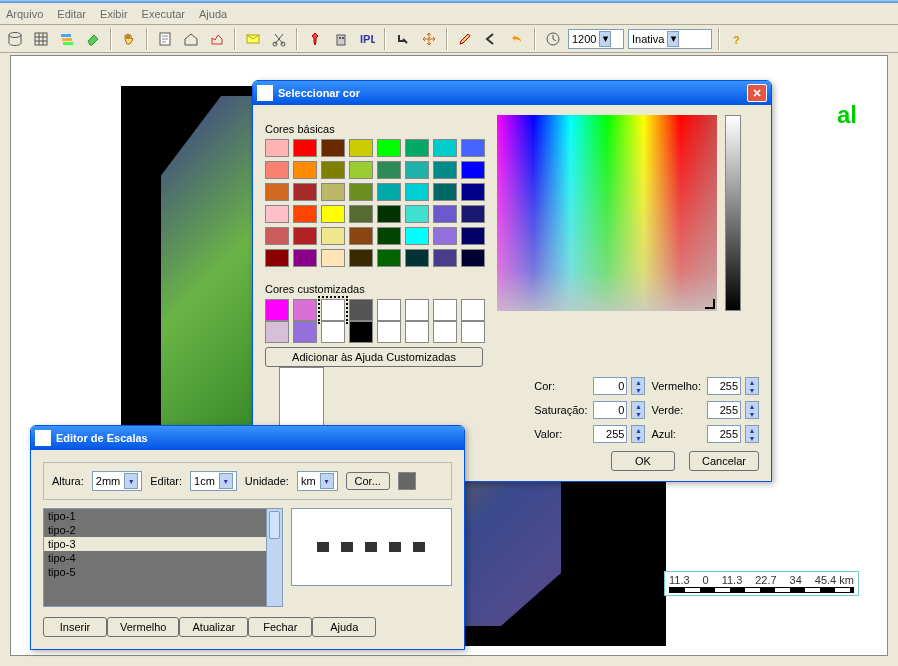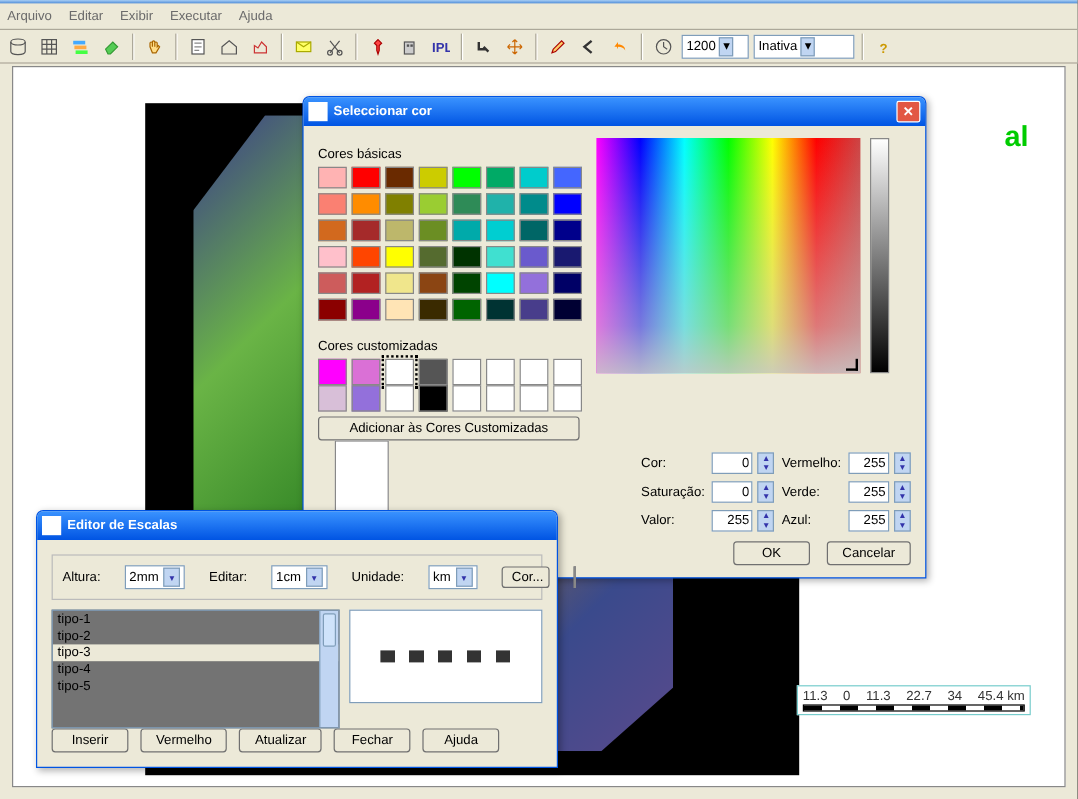--- a/index.html
+++ b/index.html
@@ -45,21 +45,21 @@
 .spin .sp{width:14px;height:18px;background:#c0d5f2;border:1px solid #7f9db9;display:flex;flex-direction:column}
 .spin .sp div{flex:1;display:flex;align-items:center;justify-content:center;font-size:7px;color:#33a}
 .hsvrows{display:grid;grid-template-columns:auto auto auto auto;gap:6px 6px;align-items:center;margin-top:10px}
 .btn{background:#ece9d8;border:1px solid #707070;border-radius:3px;padding:3px 12px;min-width:64px;text-align:center}
 .btnrow{display:flex;gap:14px;justify-content:flex-end;margin-top:8px}
 .customrow .sw{width:24px;height:22px}
 .preview{width:45px;height:65px;background:#fff;border:1px solid #888;margin-left:14px}
 
 #scalewin{left:30px;top:425px;width:435px}
 #scalewin .body{padding:12px}
-.fieldset{border:1px solid #bbb;padding:8px;display:flex;align-items:center;gap:20px}
+.fieldset{border:1px solid #bbb;padding:8px;display:flex;align-items:center;gap:8px}
 .fieldset select,.fieldset .sel{height:20px;border:1px solid #7f9db9;background:#fff;display:flex;align-items:center;padding:0 3px}
 .fieldset .sel .dd{width:14px;height:16px;background:#c0d5f2;border:1px solid #7f9db9;margin-left:4px;color:#33a;font-size:8px;display:flex;align-items:center;justify-content:center}
 .listbox{border:1px solid #7f9db9;background:#737373;height:99px;overflow:hidden;position:relative;width:240px}
 .listbox .item{padding:1px 4px}
 .listbox .item.sel{background:#ece9d8}
 .listbox .sb{position:absolute;right:0;top:0;width:16px;height:100%;background:#c0d5f2;border-left:1px solid #7f9db9}
 .listbox .sb .th{position:absolute;top:2px;left:2px;right:2px;height:28px;background:#cfe3fb;border:1px solid #7f9db9;border-radius:2px}
 .prevbox{border:1px solid #7f9db9;background:#fff;height:78px;flex:1;display:flex;align-items:center;justify-content:center}
 .prevbox .r{width:110px;height:10px;background:repeating-linear-gradient(90deg,#333 0 12px,#fff 12px 24px)}
 .swatch{width:18px;height:18px;background:#666;border:1px solid #888}
@@ -296,21 +296,21 @@
             <div class="sw" style="background: rgb(255, 255, 255);"></div>
             <div class="sw" style="background: rgb(216, 191, 216);"></div>
             <div class="sw" style="background: rgb(147, 112, 219);"></div>
             <div class="sw" style="background: rgb(255, 255, 255);"></div>
             <div class="sw" style="background: rgb(0, 0, 0);"></div>
             <div class="sw" style="background: rgb(255, 255, 255);"></div>
             <div class="sw" style="background: rgb(255, 255, 255);"></div>
             <div class="sw" style="background: rgb(255, 255, 255);"></div>
             <div class="sw" style="background: rgb(255, 255, 255);"></div>
           </div>
-        <div class="btn" style="margin-top:8px;width:218px">Adicionar às Cores Customizadas</div>
+        <div class="btn" style="margin-top:8px;width:218px">Adicionar às Ajuda Customizadas</div>
       </div>
       <div style="display:flex">
         <div class="gradbox">
           <div class="g1"></div>
             <div class="g2"></div>
             <div class="mk"></div>
         </div>
         <div class="lumstrip"></div>
       </div>
     </div>
@@ -415,21 +415,21 @@
             <div class="item">tipo-5</div>
           </div>
         <div class="sb">
             <div class="th"></div>
           </div>
       </div>
       <div class="prevbox">
           <div class="r"></div>
         </div>
     </div>
-    <div class="row" style="gap:10px">
+    <div class="row" style="margin-top:10px;gap:0">
       <div class="btn">Inserir</div>
       <div class="btn">Vermelho</div>
       <div class="btn">Atualizar</div>
       <div class="btn">Fechar</div>
       <div class="btn">Ajuda</div>
     </div>
   </div>
 </div>
 
 </body></html>

